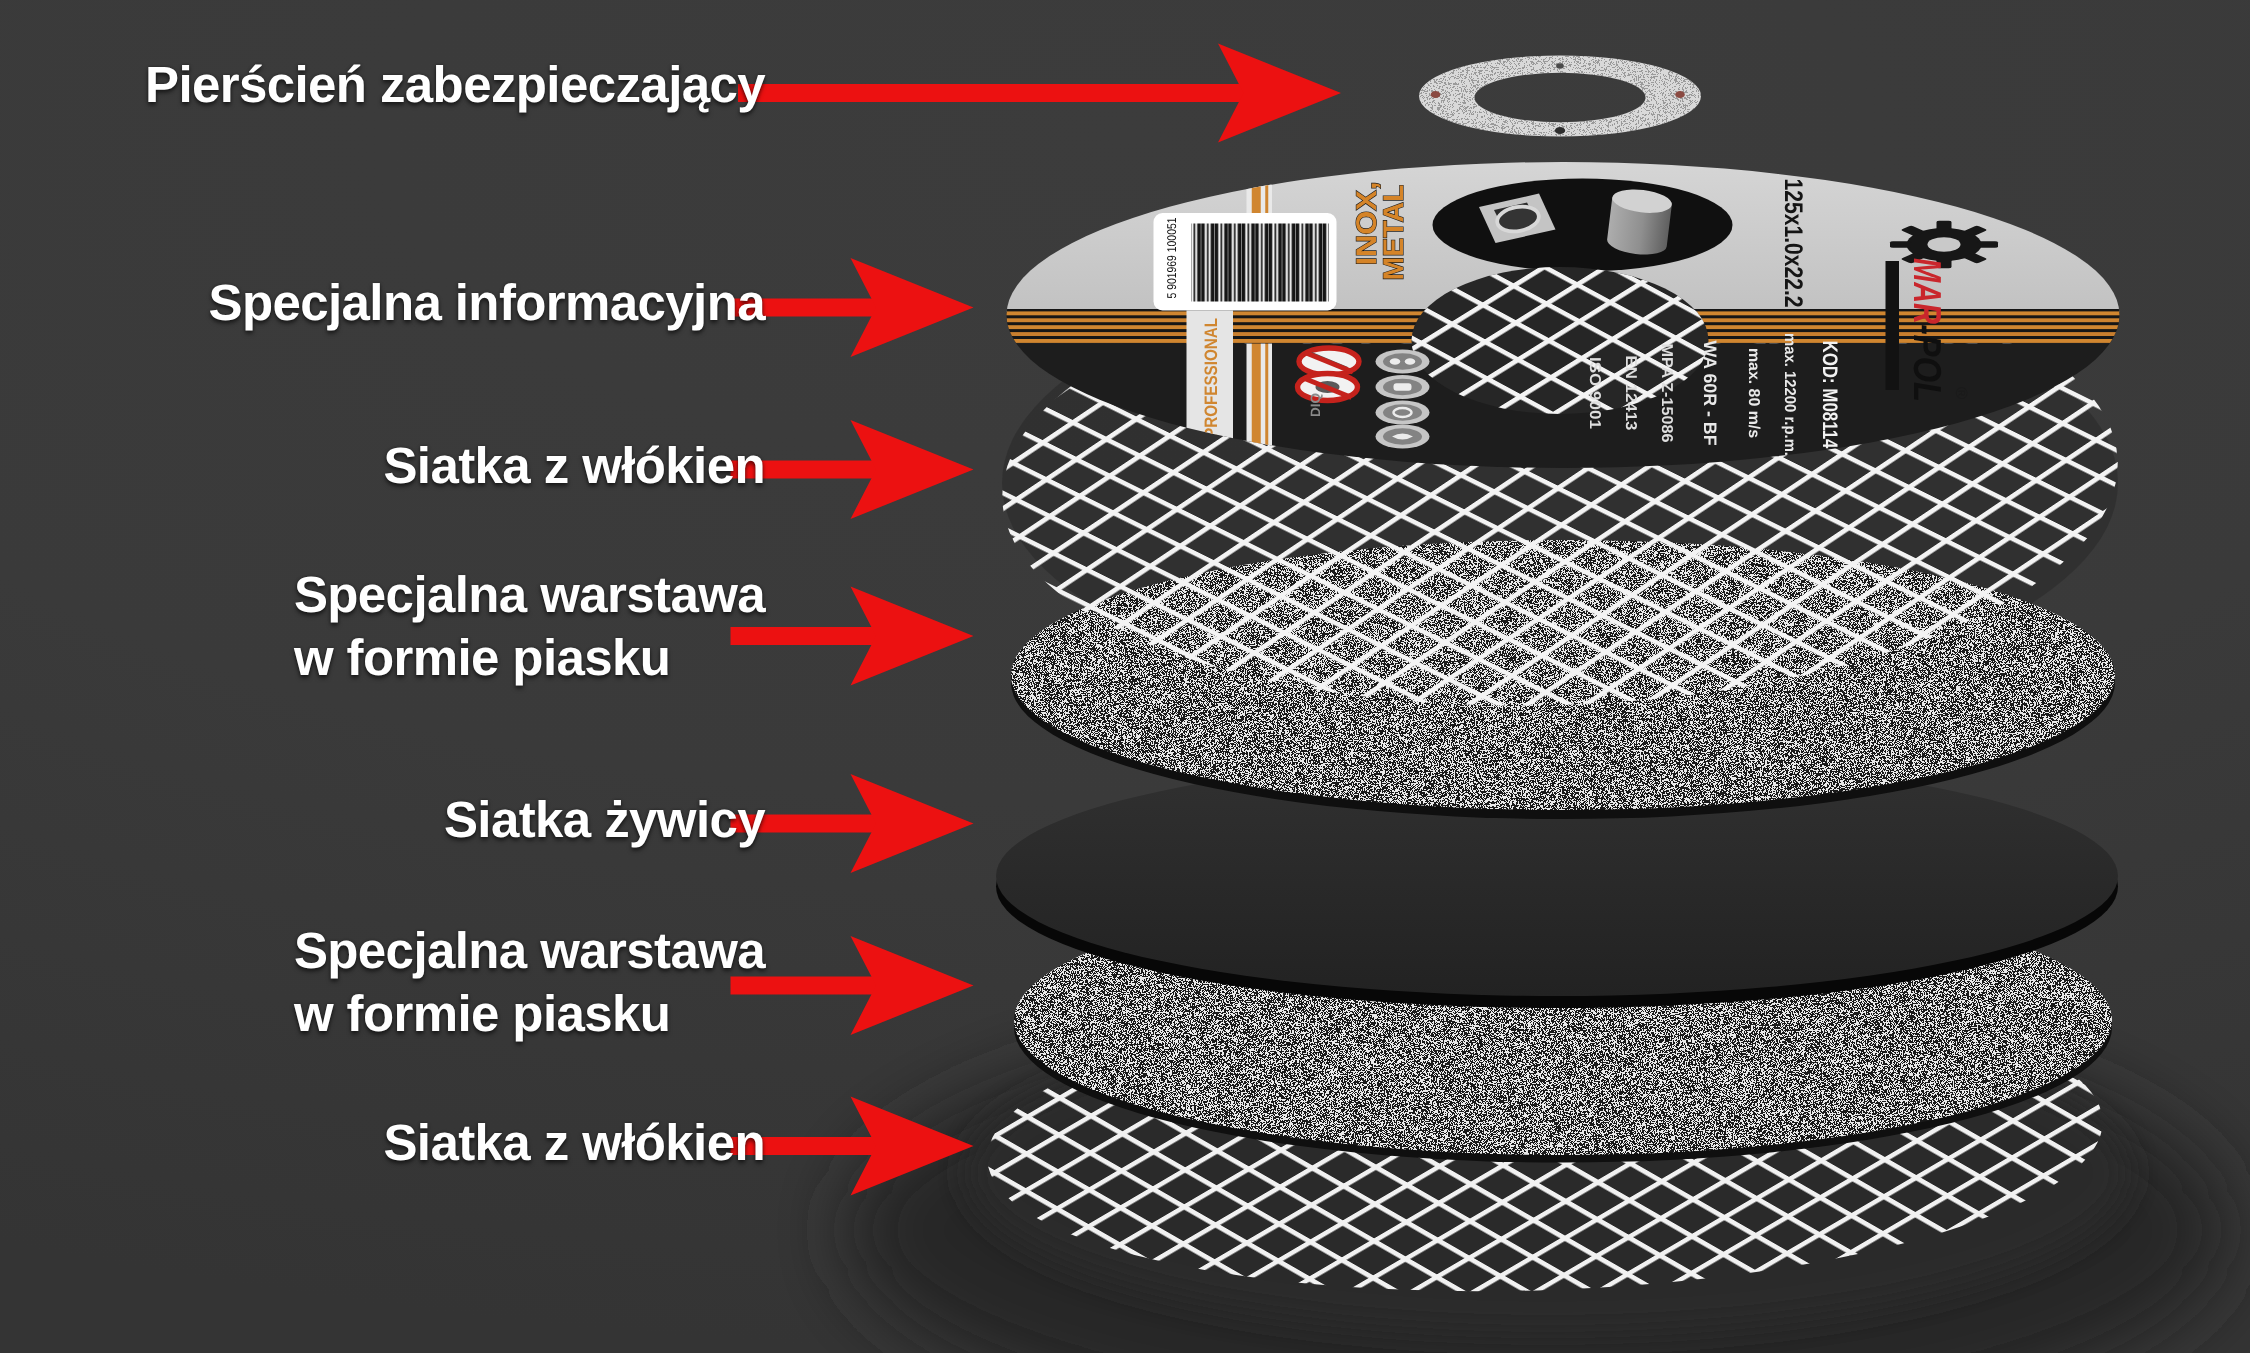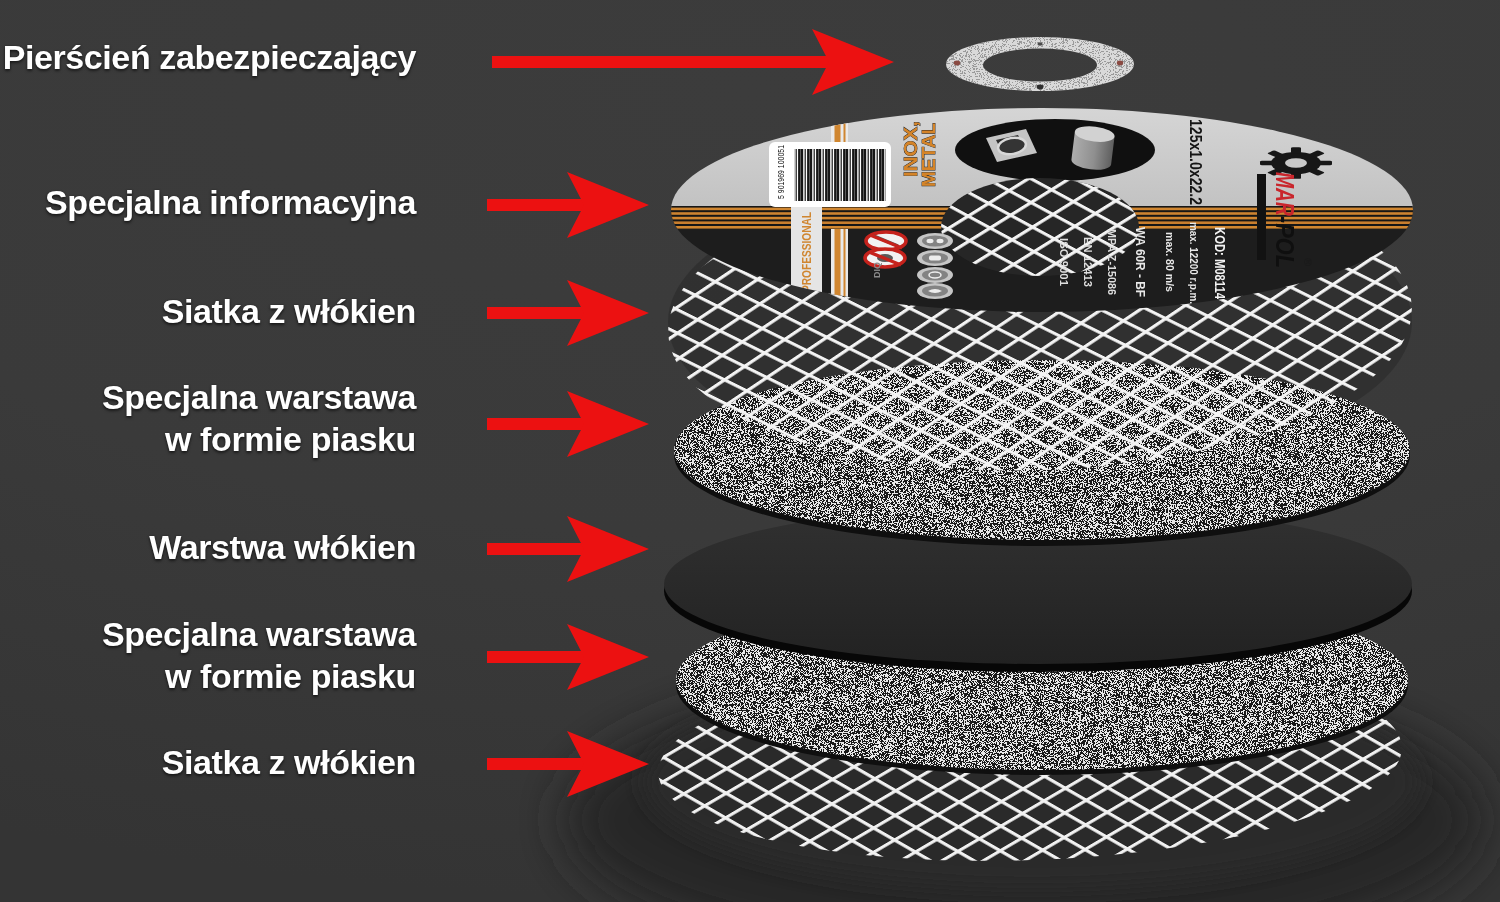--- a/index.html
+++ b/index.html
@@ -3,21 +3,21 @@
 <meta charset="utf-8">
 <style>
   html,body{margin:0;padding:0;background:#2e2e2e;}
   .stage{
     position:relative;width:1500px;height:902px;overflow:hidden;
     background:radial-gradient(120% 90% at 50% 10%, #3c3c3c 0%, #3a3a3a 55%, #343434 100%);
     font-family:"Liberation Sans","DejaVu Sans",sans-serif;
   }
   .scene{position:absolute;left:0;top:0;}
   .callout{
-    position:absolute;right:1084px;text-align:right;color:#ffffff;
+    position:absolute;right:990px;color:#ffffff;
     font-weight:700;font-size:34px;line-height:42px;letter-spacing:-0.4px;
     white-space:nowrap;
     text-shadow:0 2px 3px rgba(0,0,0,.55),0 0 2px rgba(0,0,0,.35);
   }
   svg text{font-family:"Liberation Sans","DejaVu Sans",sans-serif;}
 </style>
 </head>
 <body>
 
 <div class="stage">
@@ -293,21 +293,21 @@
   <div>Specjalna informacyjna</div>
 </div>
 <div class="callout" style="top:290px">
   <div>Siatka z włókien</div>
 </div>
 <div class="callout" style="top:376px">
   <div>Specjalna warstawa</div>
   <div>w formie piasku</div>
 </div>
 <div class="callout" style="top:526px">
-  <div>Warstwa włókien</div>
+  <div>Siatka żywicy</div>
 </div>
 <div class="callout" style="top:613px">
   <div>Specjalna warstawa</div>
   <div>w formie piasku</div>
 </div>
 <div class="callout" style="top:741px">
   <div>Siatka z włókien</div>
 </div>
 
 </div>

